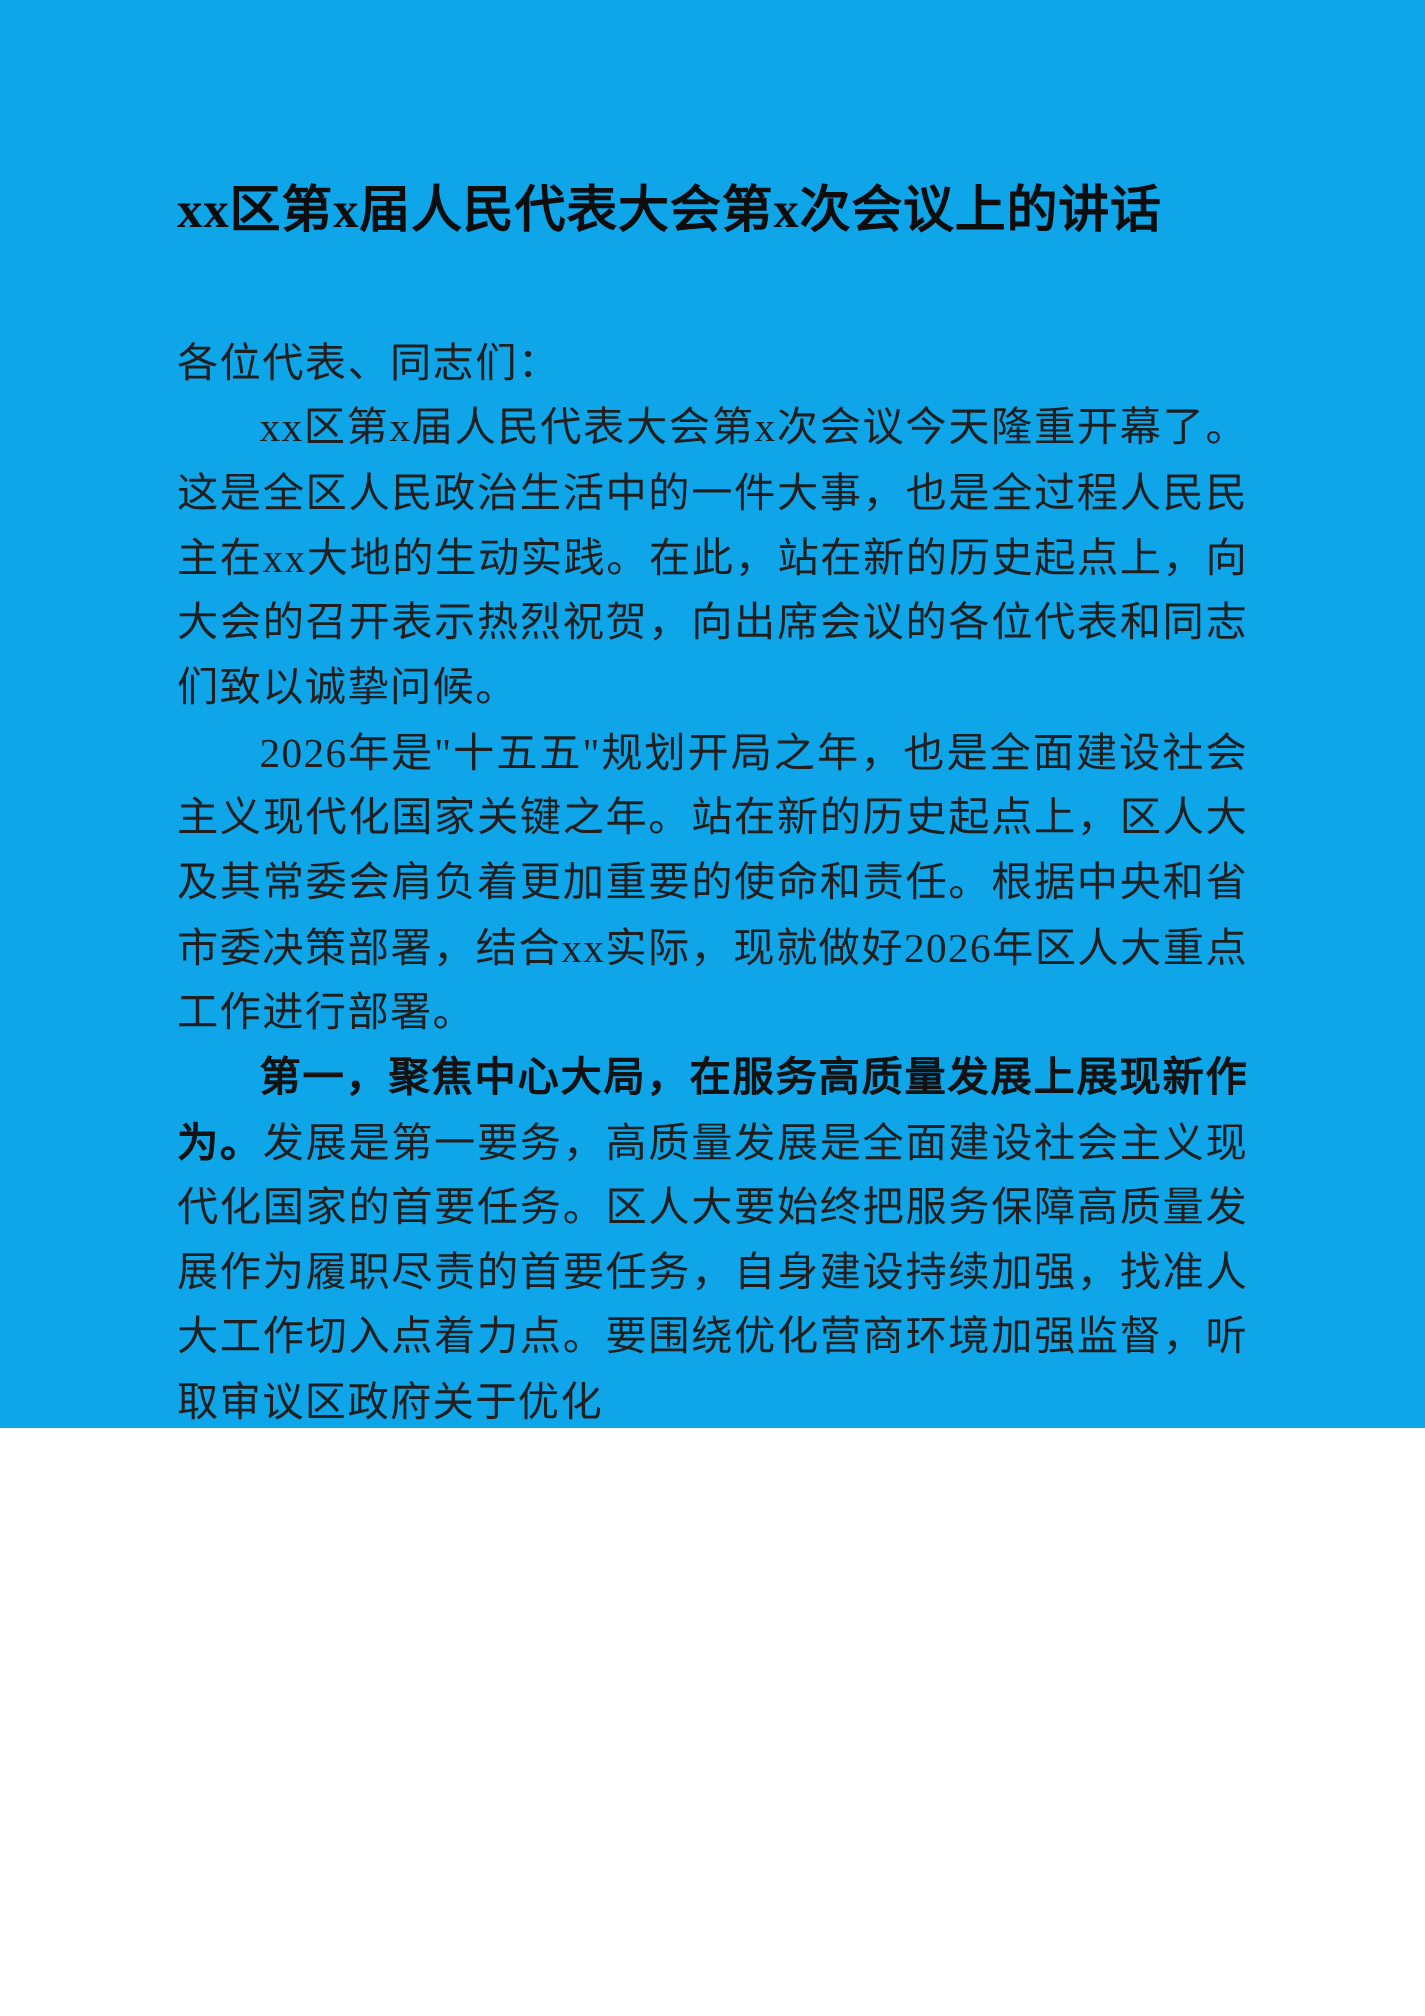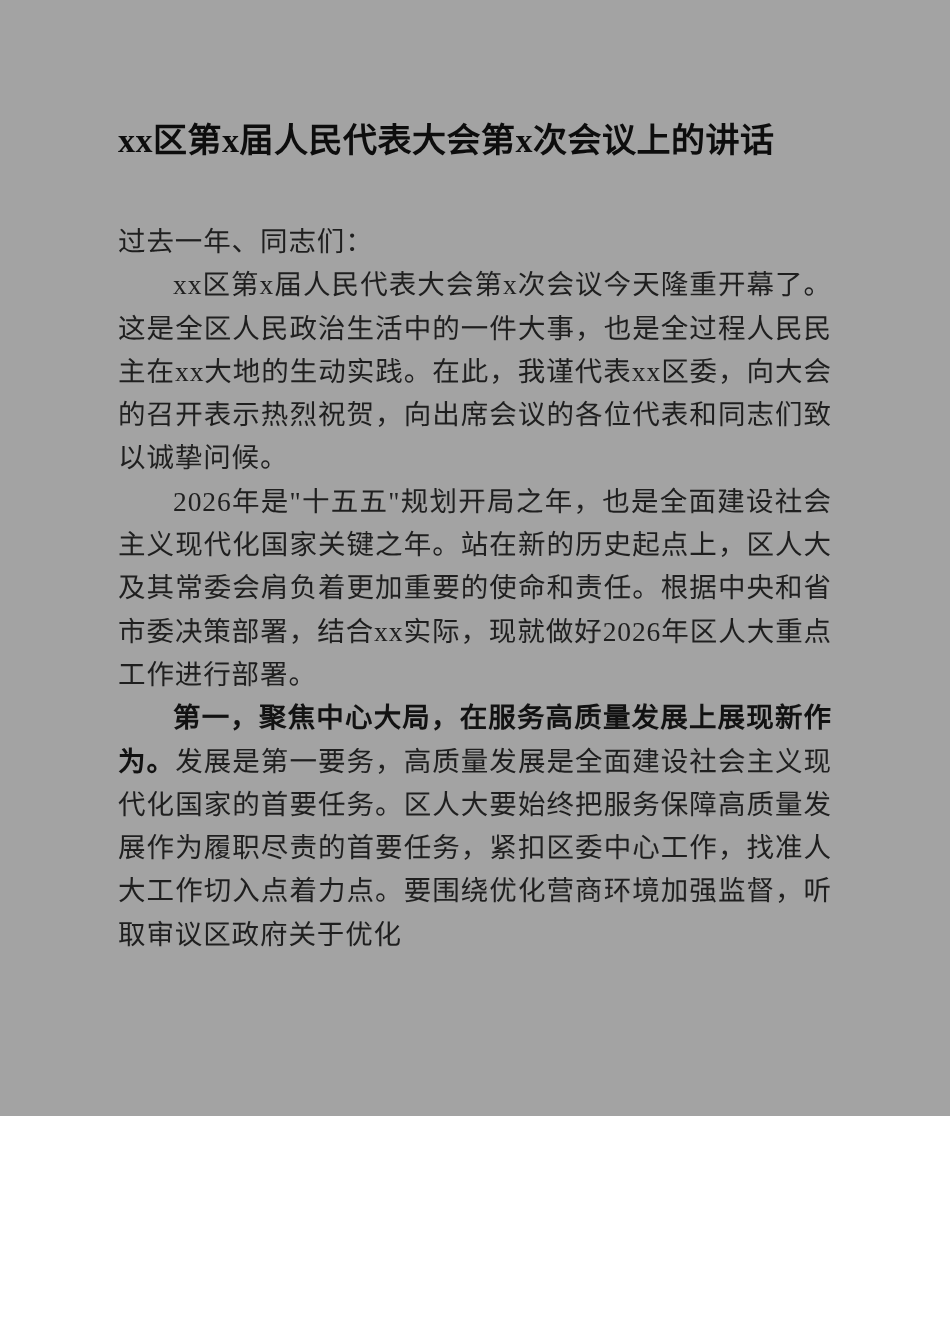--- a/index.html
+++ b/index.html
@@ -19,22 +19,22 @@
     font-family: "Liberation Serif", "DejaVu Serif", serif;
     color: #1c1c1c;
     -webkit-font-smoothing: antialiased;
   }
 
   .page {
     position: absolute;
     left: 0;
     top: 0;
     width: 950px;
-    height: 1116px;
-    background: #a3a3a3;
+    height: 952px;
+    background: #0ea5e9;
     padding: 118px 118px 0 118px;
   }
 
   .doc-title {
     font-family: "Liberation Serif", "DejaVu Serif", serif;
     font-weight: 700;
     font-size: 34px;
     line-height: 46px;
     letter-spacing: 0.5px;
     color: #0d0d0d;
@@ -75,23 +75,23 @@
 </style>
 </head>
 <body>
 
 <div class="page">
 
   <h1 class="doc-title">xx区第x届人民代表大会第x次会议上的讲话</h1>
 
   <div class="body-block">
 
-    <p class="para">过去一年、同志们：</p>
+    <p class="para">各位代表、同志们：</p>
 
-    <p class="para indent">xx区第x届人民代表大会第x次会议今天隆重开幕了。这是全区人民政治生活中的一件大事，也是全过程人民民主在xx大地的生动实践。在此，我谨代表xx区委，向大会的召开表示热烈祝贺，向出席会议的各位代表和同志们致以诚挚问候。</p>
+    <p class="para indent">xx区第x届人民代表大会第x次会议今天隆重开幕了。这是全区人民政治生活中的一件大事，也是全过程人民民主在xx大地的生动实践。在此，站在新的历史起点上，向大会的召开表示热烈祝贺，向出席会议的各位代表和同志们致以诚挚问候。</p>
 
 
     <p class="para indent">2026年是"十五五"规划开局之年，也是全面建设社会主义现代化国家关键之年。站在新的历史起点上，区人大及其常委会肩负着更加重要的使命和责任。根据中央和省市委决策部署，结合xx实际，现就做好2026年区人大重点工作进行部署。</p>
 
-    <p class="para indent"><span class="lead-bold">第一，聚焦中心大局，在服务高质量发展上展现新作为。</span><span>发展是第一要务，高质量发展是全面建设社会主义现代化国家的首要任务。区人大要始终把服务保障高质量发展作为履职尽责的首要任务，紧扣区委中心工作，找准人大工作切入点着力点。要围绕优化营商环境加强监督，听取审议区政府关于优化</span></p>
+    <p class="para indent"><span class="lead-bold">第一，聚焦中心大局，在服务高质量发展上展现新作为。</span><span>发展是第一要务，高质量发展是全面建设社会主义现代化国家的首要任务。区人大要始终把服务保障高质量发展作为履职尽责的首要任务，自身建设持续加强，找准人大工作切入点着力点。要围绕优化营商环境加强监督，听取审议区政府关于优化</span></p>
 
   </div>
 </div>
 
 </body></html>

